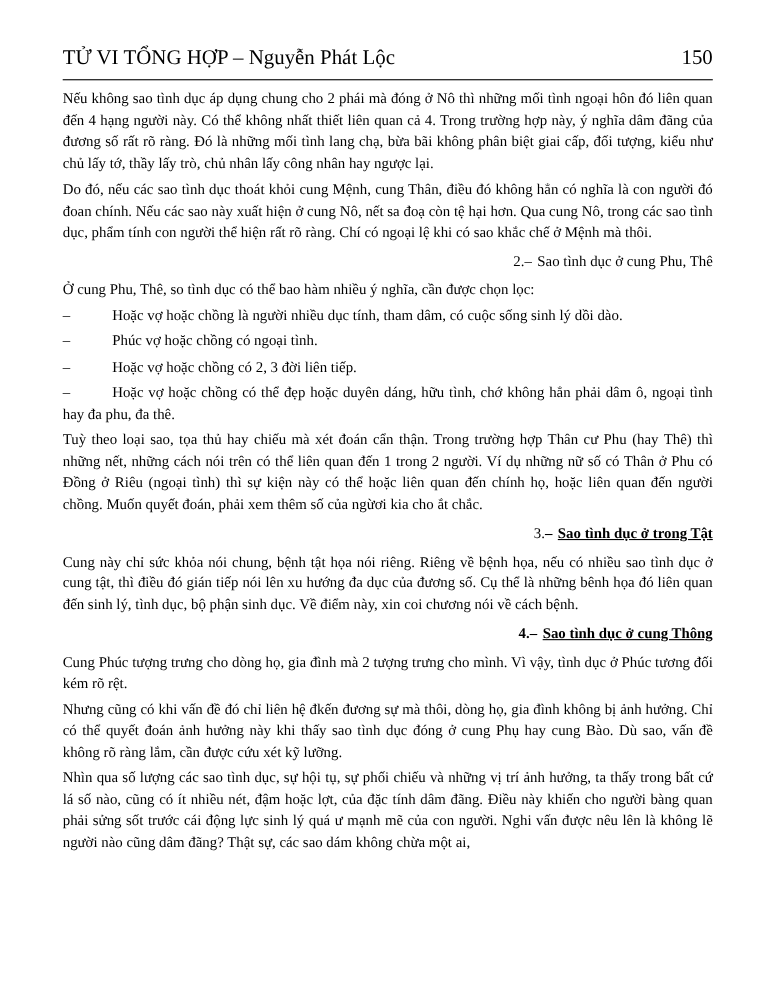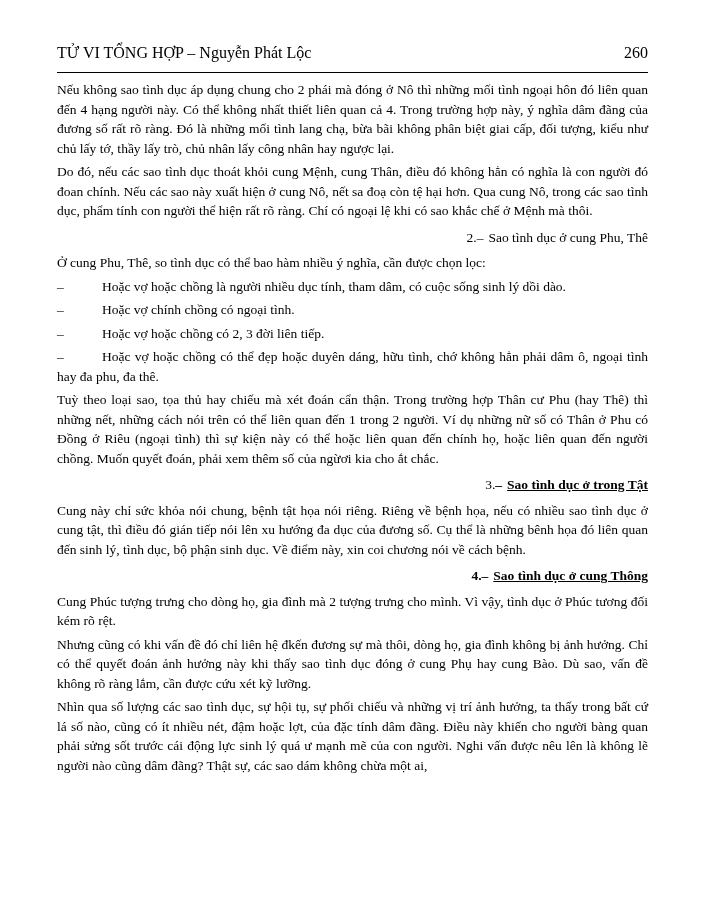--- a/index.html
+++ b/index.html
@@ -17,21 +17,21 @@
   .page {
     box-sizing: border-box;
     width: 705px;
     height: 913px;
     padding: 45px 57px 0 57px;
   }
   .header-row {
     display: flex;
     justify-content: space-between;
     align-items: flex-end;
-    font-size: 16px;
+    font-size: 19px;
     line-height: 16px;
   }
   .header-rule {
     border: none;
     border-top: 1.8px solid #000000;
     margin: 11px 0 7px 0;
   }
   .body-text p {
     font-size: 13.5px;
     line-height: 19.5px;
@@ -56,37 +56,37 @@
   .bold { font-weight: bold; }
   .underlined { text-decoration: underline; }
 </style>
 </head>
 <body>
 
 <div class="page">
 
   <div class="header-row">
     <span>TỬ VI TỔNG HỢP – Nguyễn Phát Lộc</span>
-    <span>260</span>
+    <span>150</span>
   </div>
   <hr class="header-rule">
 
   <div class="body-text">
 
     <p><span>Nếu không sao tình dục áp dụng chung cho 2 phái mà đóng ở Nô thì những mối tình ngoại hôn đó liên quan đến 4 hạng người này. Có thể không nhất thiết liên quan cả 4. Trong trường hợp này, ý nghĩa dâm đãng của đương số rất rõ ràng. Đó là những mối tình lang chạ, bừa bãi không phân biệt giai cấp, đối tượng, kiểu như chủ lấy tớ, thầy lấy trò, chủ nhân lấy công nhân hay ngược lại.</span></p>
 
     <p><span>Do đó, nếu các sao tình dục thoát khỏi cung Mệnh, cung Thân, điều đó không hẳn có nghĩa là con người đó đoan chính. Nếu các sao này xuất hiện ở cung Nô, nết sa đoạ còn tệ hại hơn. Qua cung Nô, trong các sao tình dục, phẩm tính con người thể hiện rất rõ ràng. Chí có ngoại lệ khi có sao khắc chế ở Mệnh mà thôi.</span></p>
 
     <p class="heading"><span class="h-num">2.</span><span class="h-dash">–</span><span>Sao tình dục ở cung Phu, Thê</span></p>
 
     <p><span>Ở cung Phu, Thê, so tình dục có thể bao hàm nhiều ý nghĩa, cần được chọn lọc:</span></p>
 
     <p><span class="b-dash">–</span><span>Hoặc vợ hoặc chồng là người nhiều dục tính, tham dâm, có cuộc sống sinh lý dồi dào.</span></p>
 
-    <p><span class="b-dash">–</span><span>Hoặc vợ chính chồng có ngoại tình.</span></p>
+    <p><span class="b-dash">–</span><span>Phúc vợ hoặc chồng có ngoại tình.</span></p>
 
     <p><span class="b-dash">–</span><span>Hoặc vợ hoặc chồng có 2, 3 đời liên tiếp.</span></p>
 
     <p><span class="b-dash">–</span><span>Hoặc vợ hoặc chồng có thể đẹp hoặc duyên dáng, hữu tình, chớ không hẳn phải dâm ô, ngoại tình hay đa phu, đa thê.</span></p>
 
     <p><span>Tuỳ theo loại sao, tọa thủ hay chiếu mà xét đoán cẩn thận. Trong trường hợp Thân cư Phu (hay Thê) thì những nết, những cách nói trên có thể liên quan đến 1 trong 2 người. Ví dụ những nữ số có Thân ở Phu có Đồng ở Riêu (ngoại tình) thì sự kiện này có thể hoặc liên quan đến chính họ, hoặc liên quan đến người chồng. Muốn quyết đoán, phải xem thêm số của ngừơi kia cho ắt chắc.</span></p>
 
     <p class="heading"><span class="h-num">3.</span><span class="h-dash bold">–</span><span class="bold underlined">Sao tình dục ở trong Tật</span></p>
 
     <p><span>Cung này chỉ sức khỏa nói chung, bệnh tật họa nói riêng. Riêng về bệnh họa, nếu có nhiều sao tình dục ở cung tật, thì điều đó gián tiếp nói lên xu hướng đa dục của đương số. Cụ thể là những bênh họa đó liên quan đến sinh lý, tình dục, bộ phận sinh dục. Về điểm này, xin coi chương nói về cách bệnh.</span></p>

